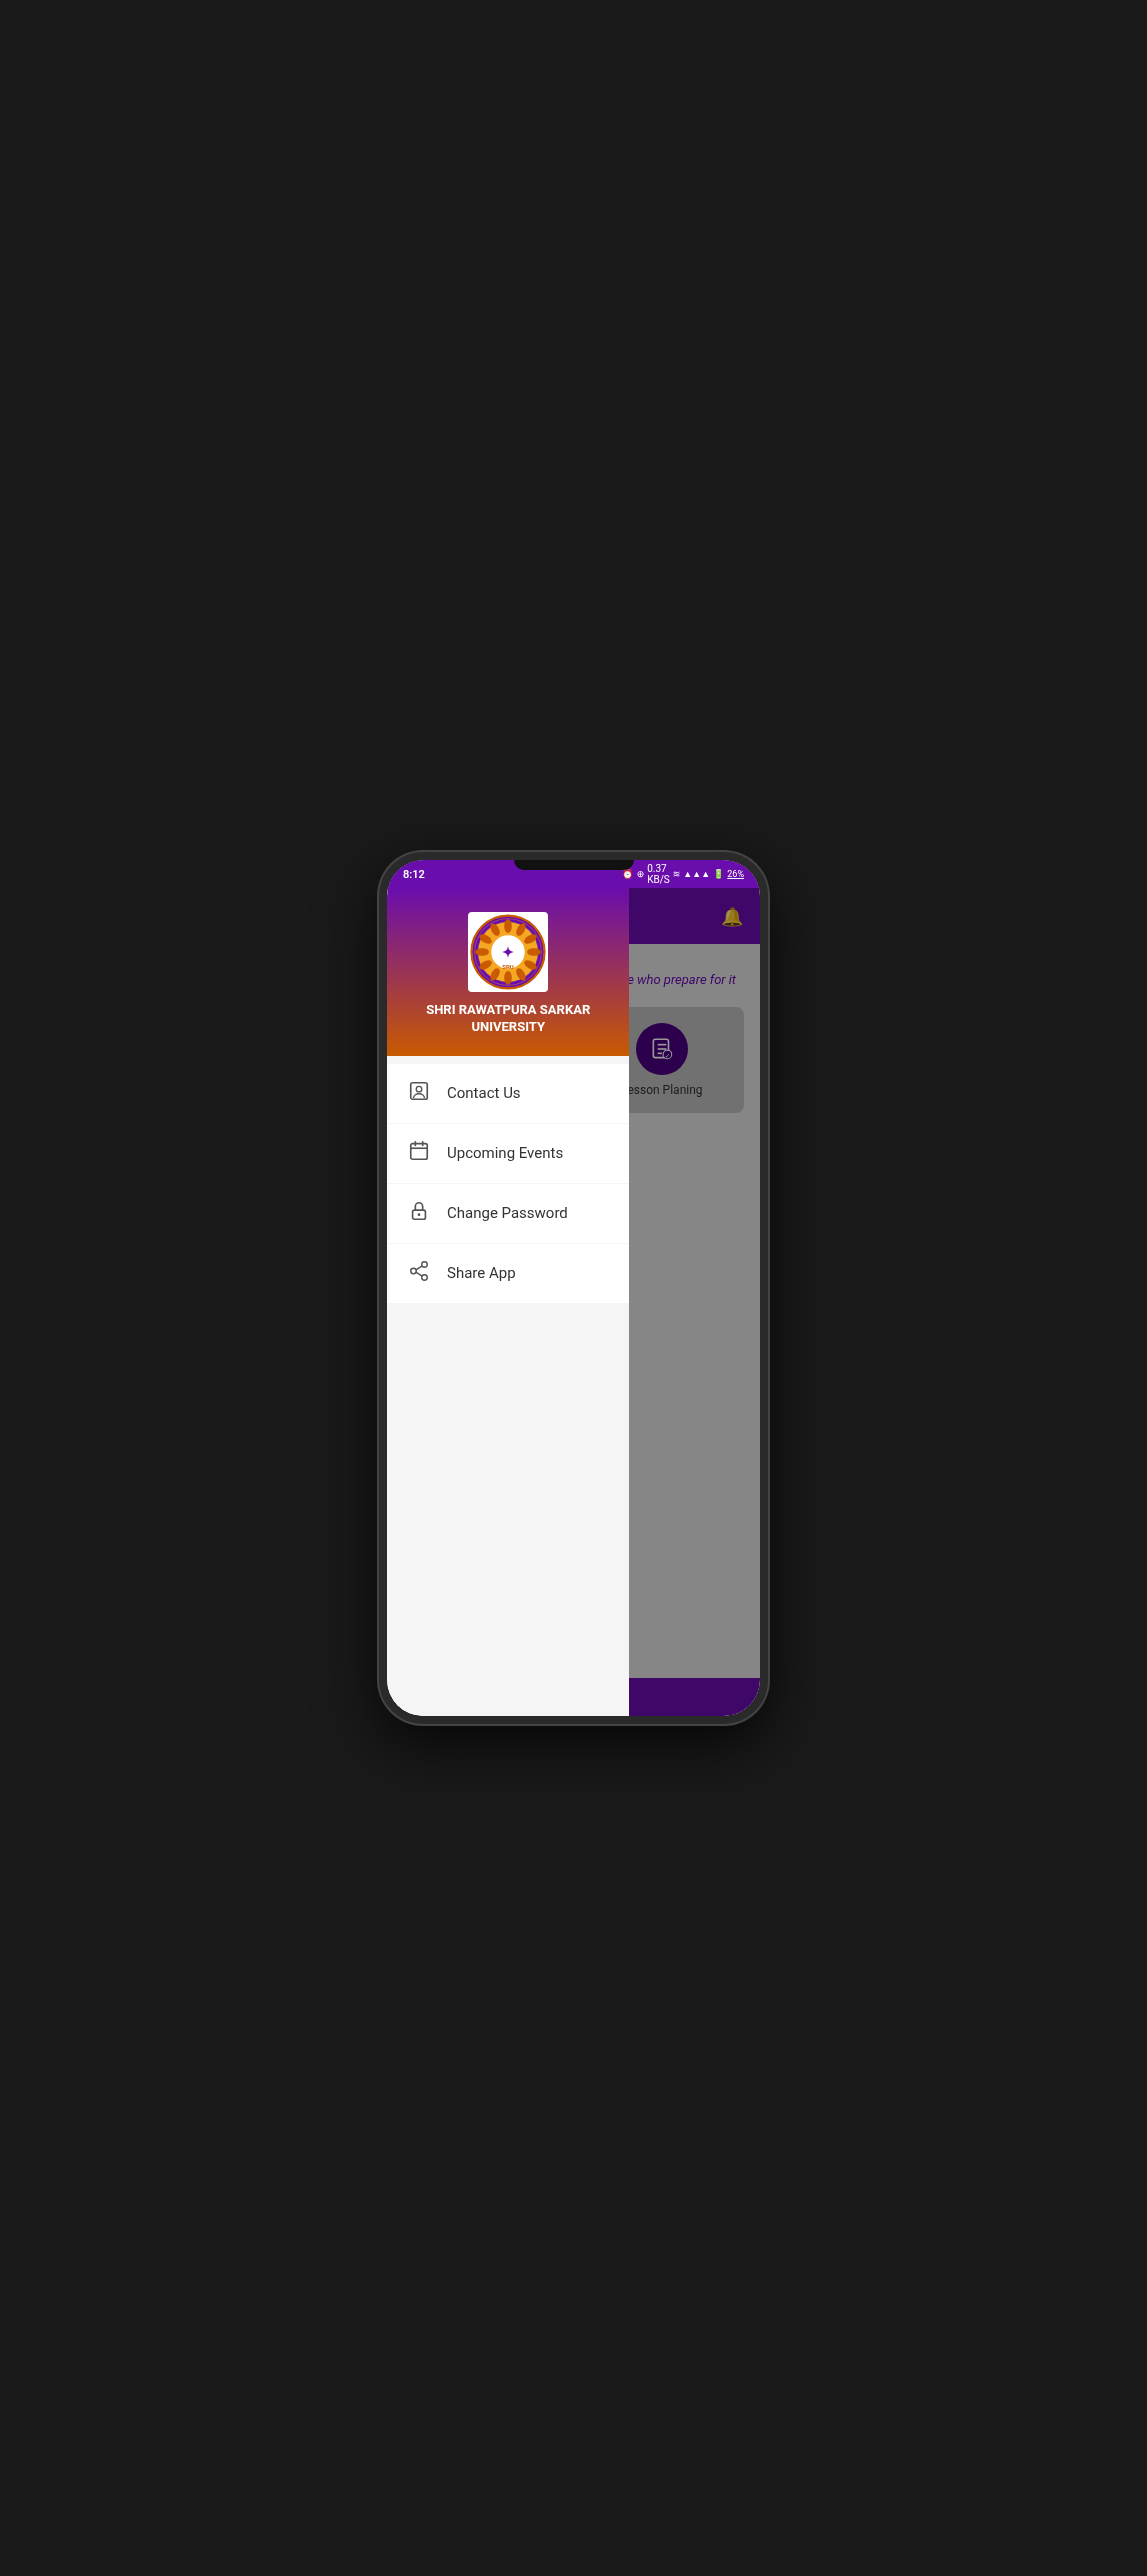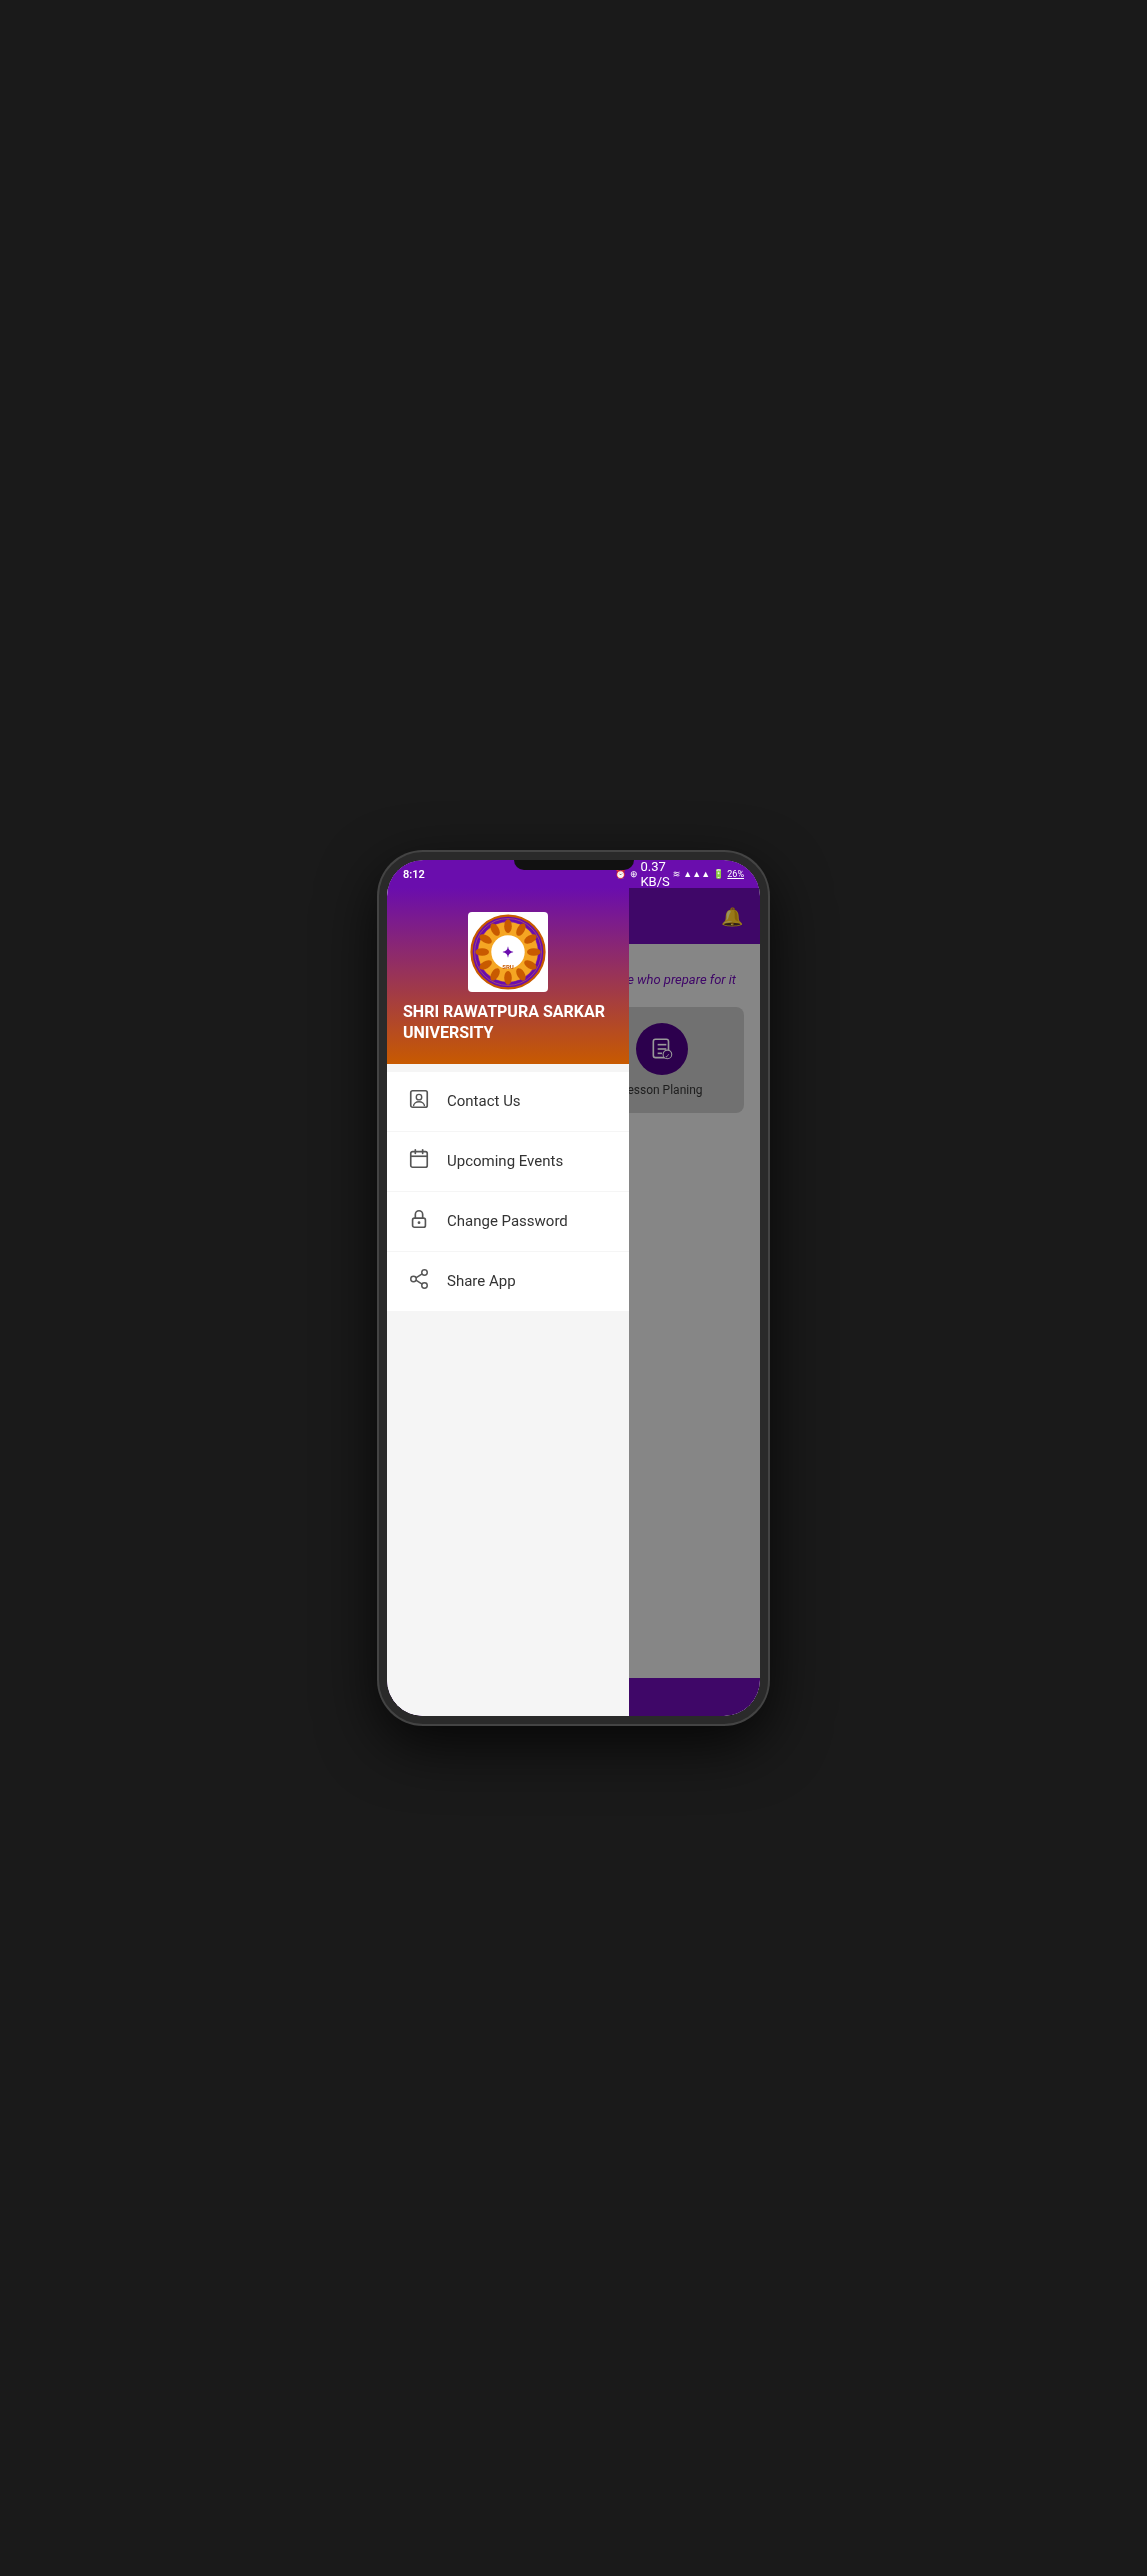--- a/index.html
+++ b/index.html
@@ -220,23 +220,23 @@
       background: white;
       border-radius: 4px;
       display: flex;
       align-items: center;
       justify-content: center;
       overflow: hidden;
     }
 
     .drawer-university-name {
       color: white;
-      font-size: 16px;
+      font-size: 13px;
       font-weight: 700;
-      text-align: left;
+      text-align: center;
       line-height: 1.3;
     }
 
     .drawer-menu {
       flex: 1;
       background: #f5f5f5;
       padding: 8px 0;
     }
 
     .drawer-item {
@@ -273,21 +273,21 @@
 
 <div class="phone-frame">
   <div class="notch"></div>
   <div class="screen">
 
     <div class="status-bar">
       <span class="status-time">8:12</span>
       <div class="status-icons">
         <span>⏰</span>
         <span>⊕</span>
-        <span style="font-size:13px;">0.37<br>KB/S</span>
+        <span style="font-size:10px;">0.37<br>KB/S</span>
         <span>≋</span>
         <span>▲▲▲</span>
         <span>🔋</span>
         <span style="font-size:9px;text-decoration:underline;">26%</span>
       </div>
     </div>
 
     <div class="main-bg">
 
       <div class="main-header">

